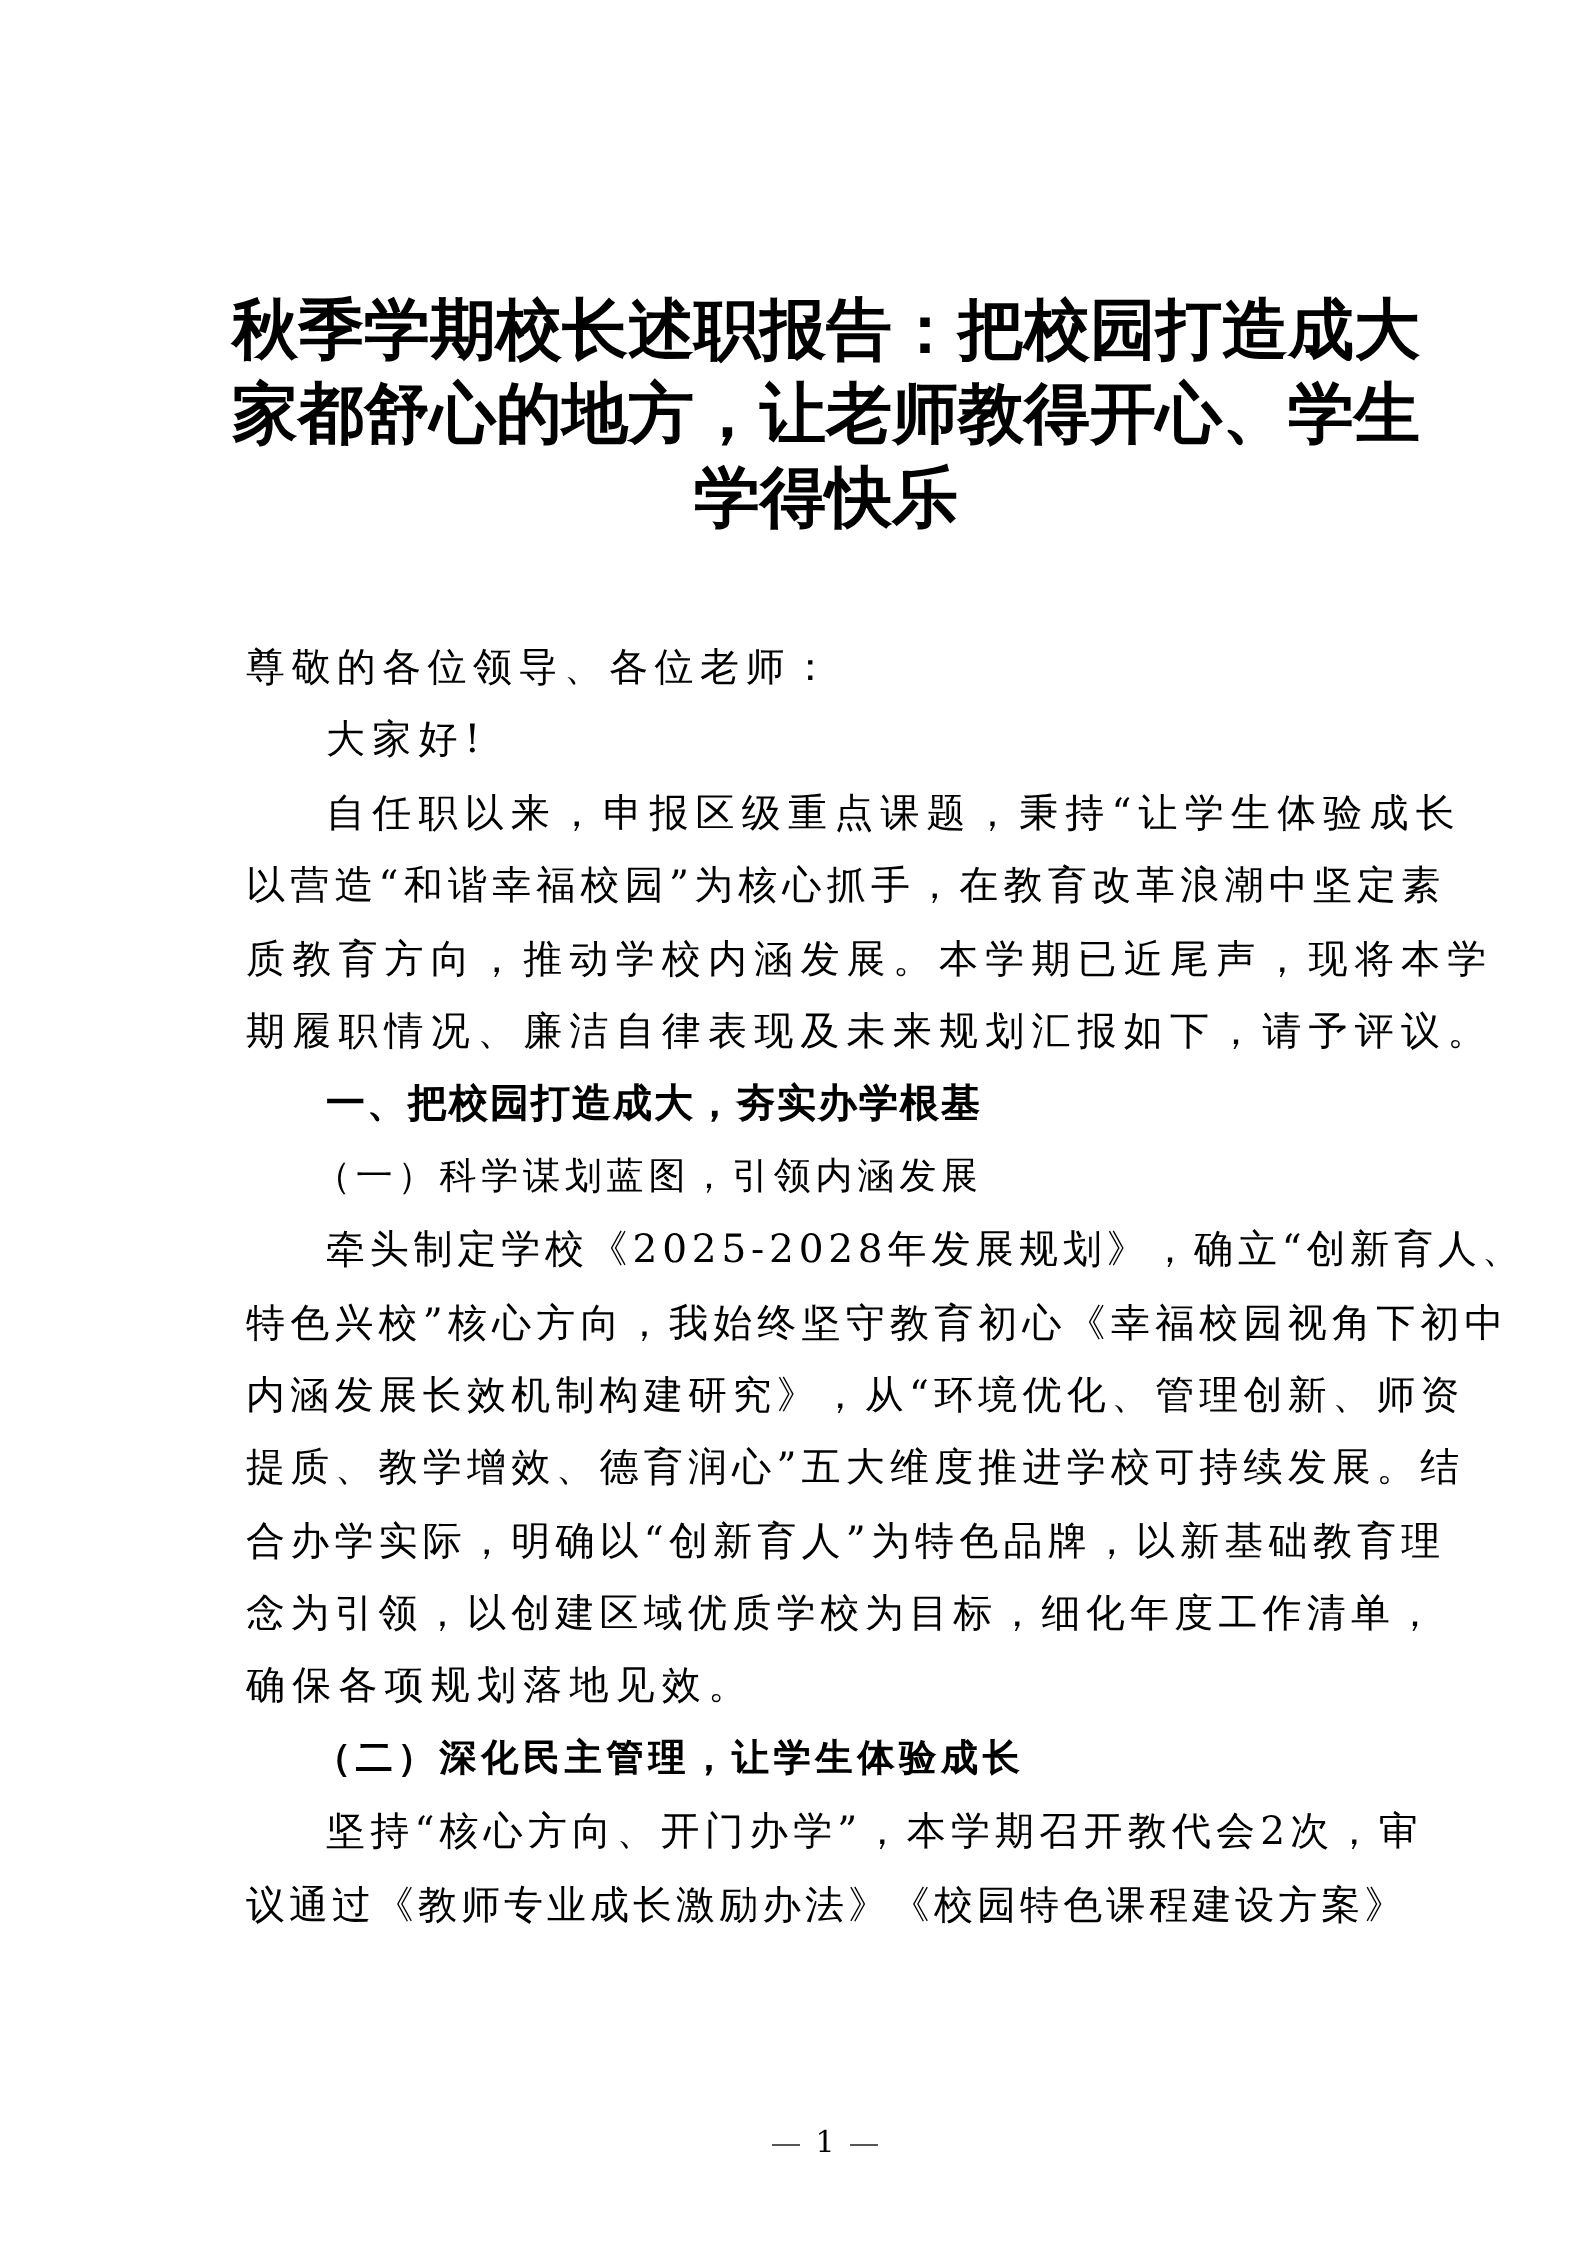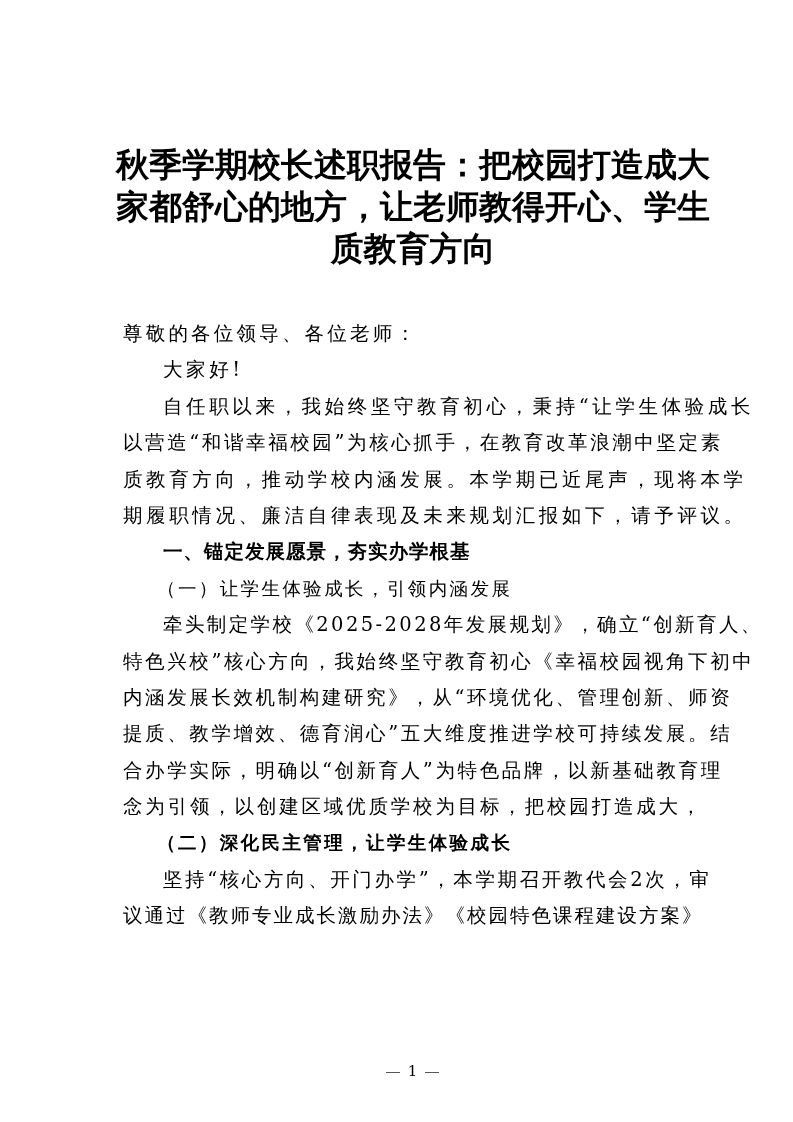--- a/index.html
+++ b/index.html
@@ -87,44 +87,45 @@
     }
   </style>
 </head>
 <body>
 
 <div class="page">
 
   <div class="title">
     <span class="tline">秋季学期校长述职报告：把校园打造成大</span>
     <span class="tline">家都舒心的地方，让老师教得开心、学生</span>
-    <span class="tline">质教育方向</span>
+    <span class="tline">学得快乐</span>
   </div>
 
   <div class="body">
     <span class="line last" style="letter-spacing:3.2px;">尊敬的各位领导、各位老师：</span>
     <span class="line last indent">大家好!</span>
 
     <div>
-      <span class="line indent">自任职以来，我始终坚守教育初心，秉持“让学生体验成长</span>
+      <span class="line indent">自任职以来，申报区级重点课题，秉持“让学生体验成长</span>
       <span class="line" style="letter-spacing:2.6px;">以营造“和谐幸福校园”为核心抓手，在教育改革浪潮中坚定素</span>
       <span class="line">质教育方向，推动学校内涵发展。本学期已近尾声，现将本学</span>
       <span class="line last">期履职情况、廉洁自律表现及未来规划汇报如下，请予评议。</span>
     </div>
 
-    <span class="line h1 indent">一、锚定发展愿景，夯实办学根基</span>
-    <span class="line h2 light indent" style="padding-left:34px;">（一）让学生体验成长，引领内涵发展</span>
+    <span class="line h1 indent">一、把校园打造成大，夯实办学根基</span>
+    <span class="line h2 light indent" style="padding-left:34px;">（一）科学谋划蓝图，引领内涵发展</span>
 
     <div>
       <span class="line indent" style="letter-spacing:2.4px;">牵头制定学校《2025-2028年发展规划》，确立“创新育人、</span>
       <span class="line" style="letter-spacing:2.6px;">特色兴校”核心方向，我始终坚守教育初心《幸福校园视角下初中</span>
       <span class="line" style="letter-spacing:2.6px;">内涵发展长效机制构建研究》，从“环境优化、管理创新、师资</span>
       <span class="line" style="letter-spacing:2.6px;">提质、教学增效、德育润心”五大维度推进学校可持续发展。结</span>
       <span class="line" style="letter-spacing:2.6px;">合办学实际，明确以“创新育人”为特色品牌，以新基础教育理</span>
-      <span class="line" style="letter-spacing:2.6px;">念为引领，以创建区域优质学校为目标，把校园打造成大，</span>
+      <span class="line" style="letter-spacing:2.6px;">念为引领，以创建区域优质学校为目标，细化年度工作清单，</span>
+      <span class="line last">确保各项规划落地见效。</span>
     </div>
 
     <span class="line h2 indent" style="padding-left:34px;">（二）深化民主管理，让学生体验成长</span>
 
     <div>
       <span class="line indent" style="letter-spacing:2.6px;">坚持“核心方向、开门办学”，本学期召开教代会2次，审</span>
       <span class="line" style="letter-spacing:1.4px;">议通过《教师专业成长激励办法》《校园特色课程建设方案》</span>
     </div>
   </div>
 

